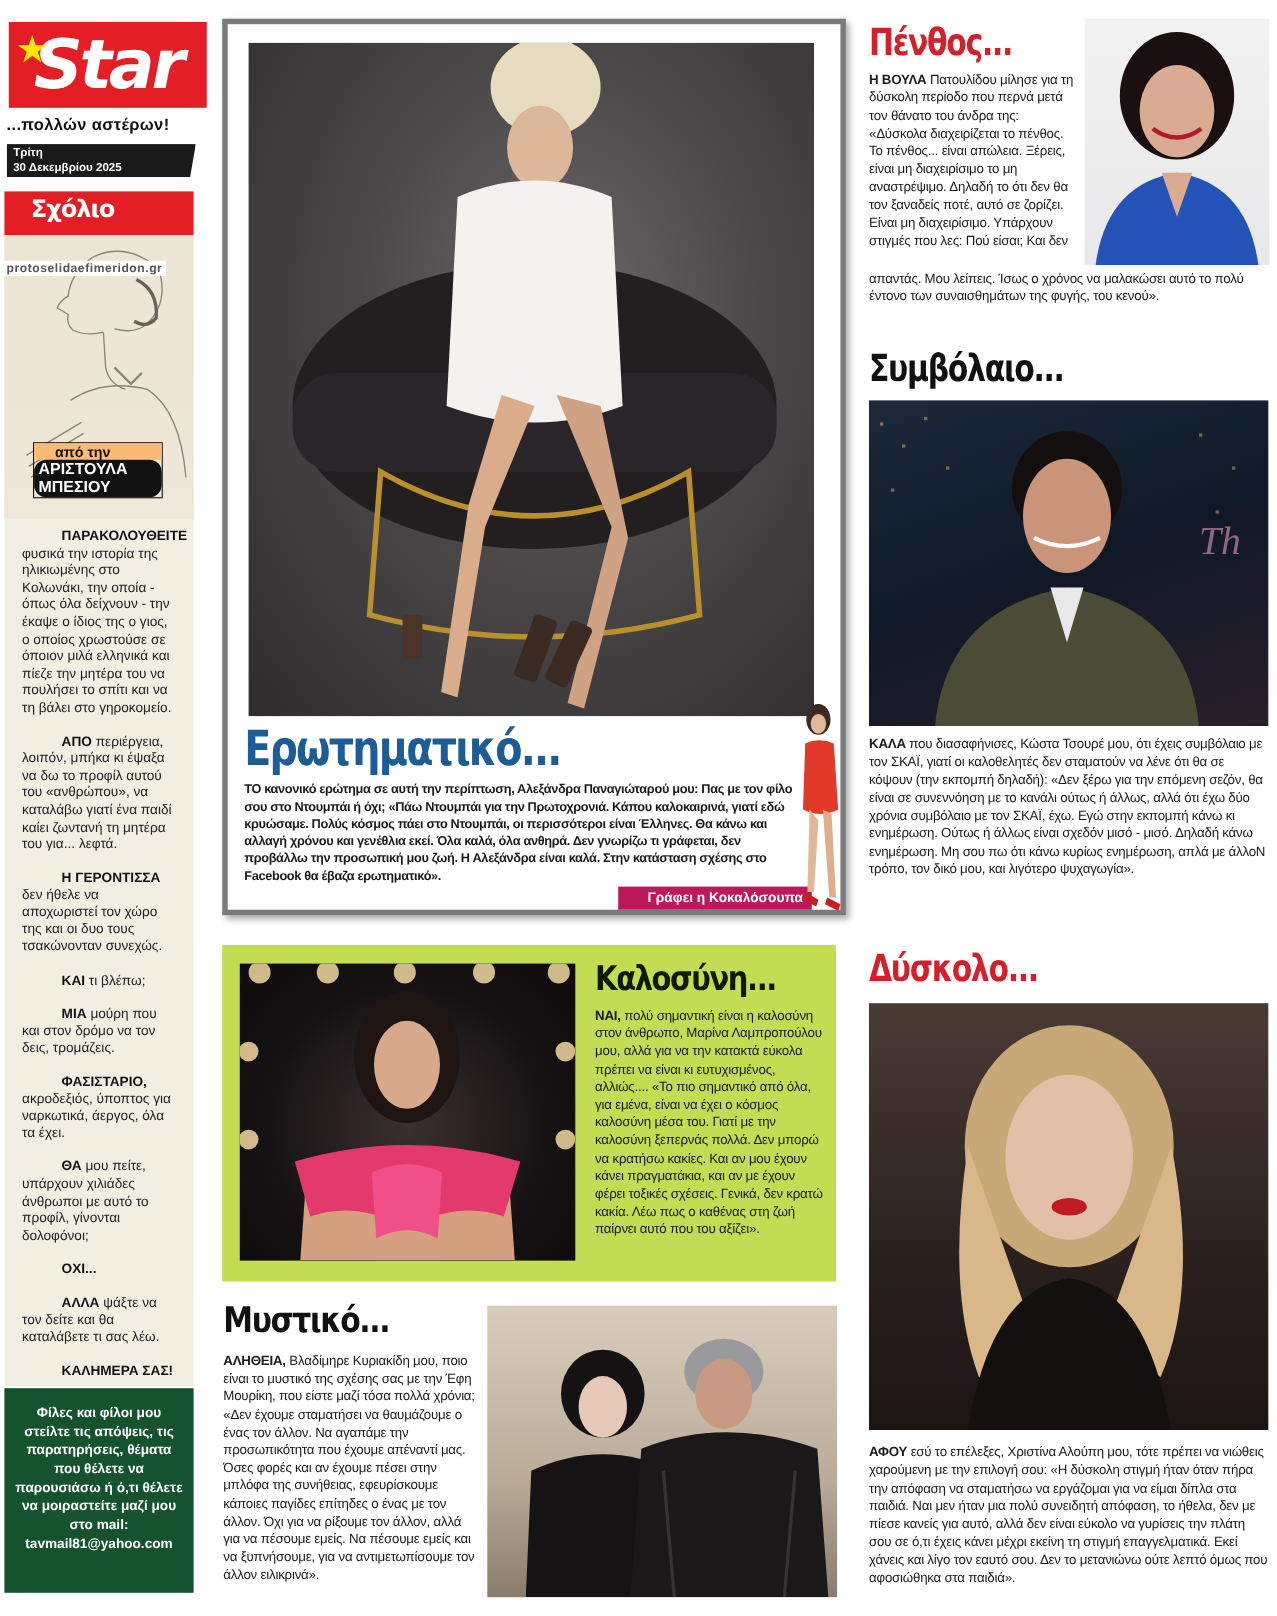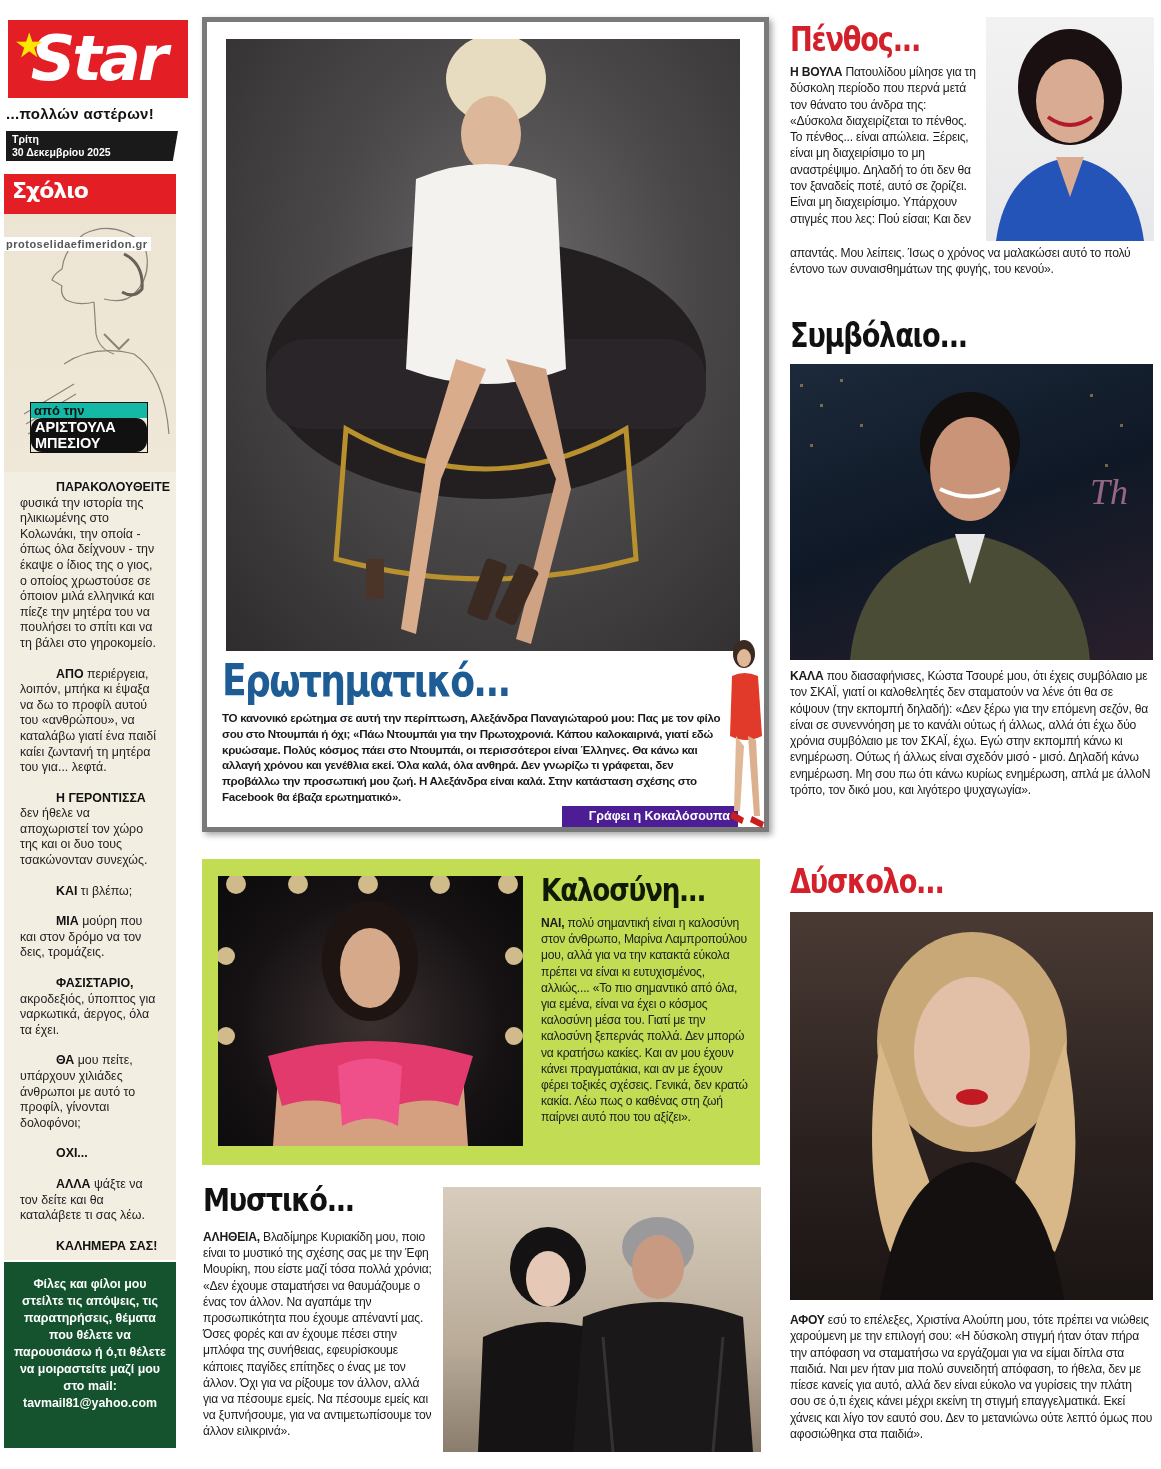--- a/index.html
+++ b/index.html
@@ -5,38 +5,38 @@
   * { box-sizing: border-box; margin: 0; padding: 0; }
   body { width: 1161px; height: 1469px; background: #ffffff; position: relative; overflow: hidden; font-family: "Liberation Sans", sans-serif; color: #1a1a1a; }
   .abs { position: absolute; }
 
   
   .logo { left: 8px; top: 20px; width: 180px; height: 78px; background: #e31e24; display: flex; align-items: center; justify-content: center; }
   .logo-text { font-family: "DejaVu Sans", sans-serif; font-weight: bold; font-style: italic; font-size: 62px; color: #fff; letter-spacing: -3px; line-height: 1; }
   .logo-star { position: absolute; left: 6px; top: 8px; color: #ffe600; font-size: 34px; line-height: 1; }
   .tagline { left: 6px; top: 105px; font-size: 15px; font-weight: bold; color: #111; letter-spacing: 0.3px; }
   .datebar { left: 6px; top: 131px; width: 172px; height: 30px; background: #1a1a1a; color: #fff; font-size: 10.5px; font-weight: bold; padding: 2px 6px; line-height: 12.5px; clip-path: polygon(0 0, 100% 0, 97% 100%, 0 100%); }
-  .column-label { left: 4px; top: 174px; width: 172px; height: 40px; background: #e31e24; color: #fff; font-size: 22px; font-weight: bold; padding: 4px 8px; font-family: "DejaVu Sans", sans-serif; letter-spacing: -1px; }
+  .column-label { left: 4px; top: 174px; width: 172px; height: 40px; background: #e31e24; color: #fff; font-size: 22px; font-weight: bold; padding: 4px 24px; font-family: "DejaVu Sans", sans-serif; letter-spacing: -1px; }
   .column-bg { left: 4px; top: 214px; width: 172px; height: 1046px; background: #f3eee2; }
   .sketch { left: 4px; top: 214px; width: 172px; height: 258px; background: linear-gradient(180deg,#ece5d3 0%,#efe8d8 100%); overflow: hidden; }
   .watermark { left: 3px; top: 237px; background: #fff; color: #555; font-size: 11px; font-weight: bold; padding: 1px 3px; letter-spacing: 0.5px; }
   .byline { left: 30px; top: 402px; width: 118px; border: 1px solid #111; }
-  .byline-top { background: #14b8a6; color: #111; font-size: 13px; font-weight: bold; padding: 0 3px; line-height: 15px; }
+  .byline-top { background: #fdba74; color: #111; font-size: 13px; font-weight: bold; padding: 0 19px; line-height: 15px; }
   .byline-name { background: #111; color: #fff; font-size: 14.5px; font-weight: bold; padding: 1px 4px; line-height: 16px; border-radius: 11px; }
   .col-text { left: 20px; top: 480px; width: 140px; font-size: 12.4px; line-height: 15.6px; color: #222; }
   .col-text p { margin-bottom: 15px; }
   .col-text b { color: #111; padding-left: 36px; }
   .contact { left: 4px; top: 1262px; width: 172px; height: 186px; background: #14532d; color: #fff; font-size: 12.4px; font-weight: bold; text-align: center; padding: 14px 8px; line-height: 17px; }
 
   
   .feature { left: 202px; top: 17px; width: 567px; height: 815px; background: #fff; border: 5px solid #7a7a7a; box-shadow: 3px 3px 6px rgba(0,0,0,0.35); }
   .feature-photo { left: 226px; top: 39px; width: 514px; height: 612px; background: radial-gradient(ellipse at 55% 40%, #6a6869 0%, #4a4849 45%, #2e2c2d 100%); overflow: hidden; }
   .feature-title { left: 222px; top: 655px; font-size: 44px; font-weight: bold; color: #1e5c96; font-family: "DejaVu Sans", sans-serif; letter-spacing: -2px; transform: scaleX(0.82); transform-origin: left; }
   .feature-text { left: 222px; top: 710px; width: 510px; font-size: 11.6px; line-height: 15.8px; font-weight: bold; color: #1a1a1a; letter-spacing: -0.3px; }
-  .feature-credit { left: 562px; top: 806px; height: 21px; width: 176px; background: #4c1d95; color: #fff; font-size: 12.5px; font-weight: bold; padding: 3px 8px; text-align: right; }
+  .feature-credit { left: 562px; top: 806px; height: 21px; width: 176px; background: #be185d; color: #fff; font-size: 12.5px; font-weight: bold; padding: 3px 8px; text-align: right; }
   .figurine { left: 722px; top: 636px; width: 48px; height: 200px; }
 
   
   .green-box { left: 202px; top: 859px; width: 558px; height: 306px; background: #c2dc54; }
   .green-photo { left: 218px; top: 876px; width: 305px; height: 270px; background: radial-gradient(ellipse at 50% 55%, #3b3030 0%, #161214 60%, #0c0a0b 100%); overflow: hidden; }
   .green-title { left: 541px; top: 872px; font-size: 31px; font-weight: bold; color: #0f1a05; font-family: "DejaVu Sans", sans-serif; letter-spacing: -1.5px; transform: scaleX(0.85); transform-origin: left; }
   .green-text { left: 541px; top: 915px; width: 210px; font-size: 12.1px; line-height: 16.2px; color: #1a1a1a; letter-spacing: -0.2px; }
 
   
   .myst-title { left: 203px; top: 1181px; font-size: 32px; font-weight: bold; color: #111; font-family: "DejaVu Sans", sans-serif; letter-spacing: -1.5px; transform: scaleX(0.85); transform-origin: left; }

